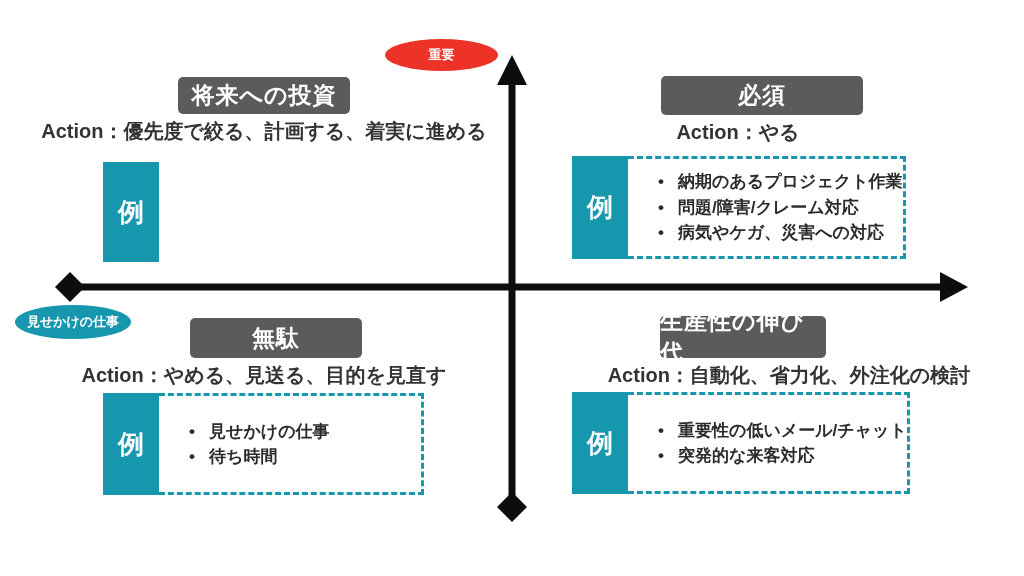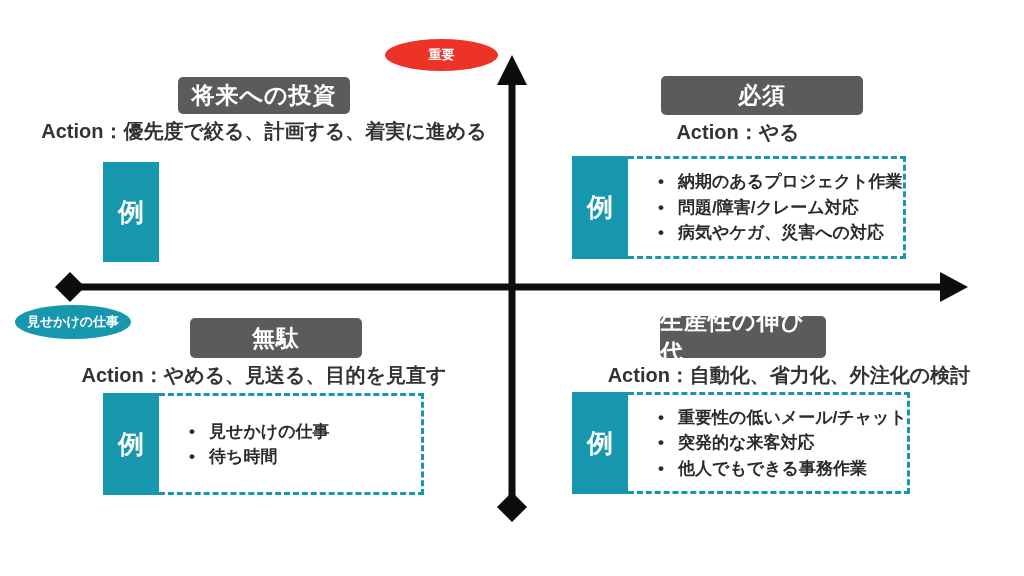--- a/index.html
+++ b/index.html
@@ -159,21 +159,20 @@
   <div class="badge" id="badge-q4">
     <span>生産性の伸び代</span>
   </div>
   <div class="action" id="action-q4">Action：自動化、省力化、外注化の検討</div>
   <div class="example" id="example-q4">
     <div class="example-label">例</div>
     <div class="example-body">
       <ul class="example-list">
         <li>重要性の低いメール/チャット</li>
         <li>突発的な来客対応</li>
-        <li>他人でもできる事務作業</li>
       </ul>
     </div>
   </div>
 
   <div class="pill red" id="pill-important">重要</div>
   <div class="pill teal" id="pill-not-urgent">見せかけの仕事</div>
 
 </div>
 
 </body></html>

